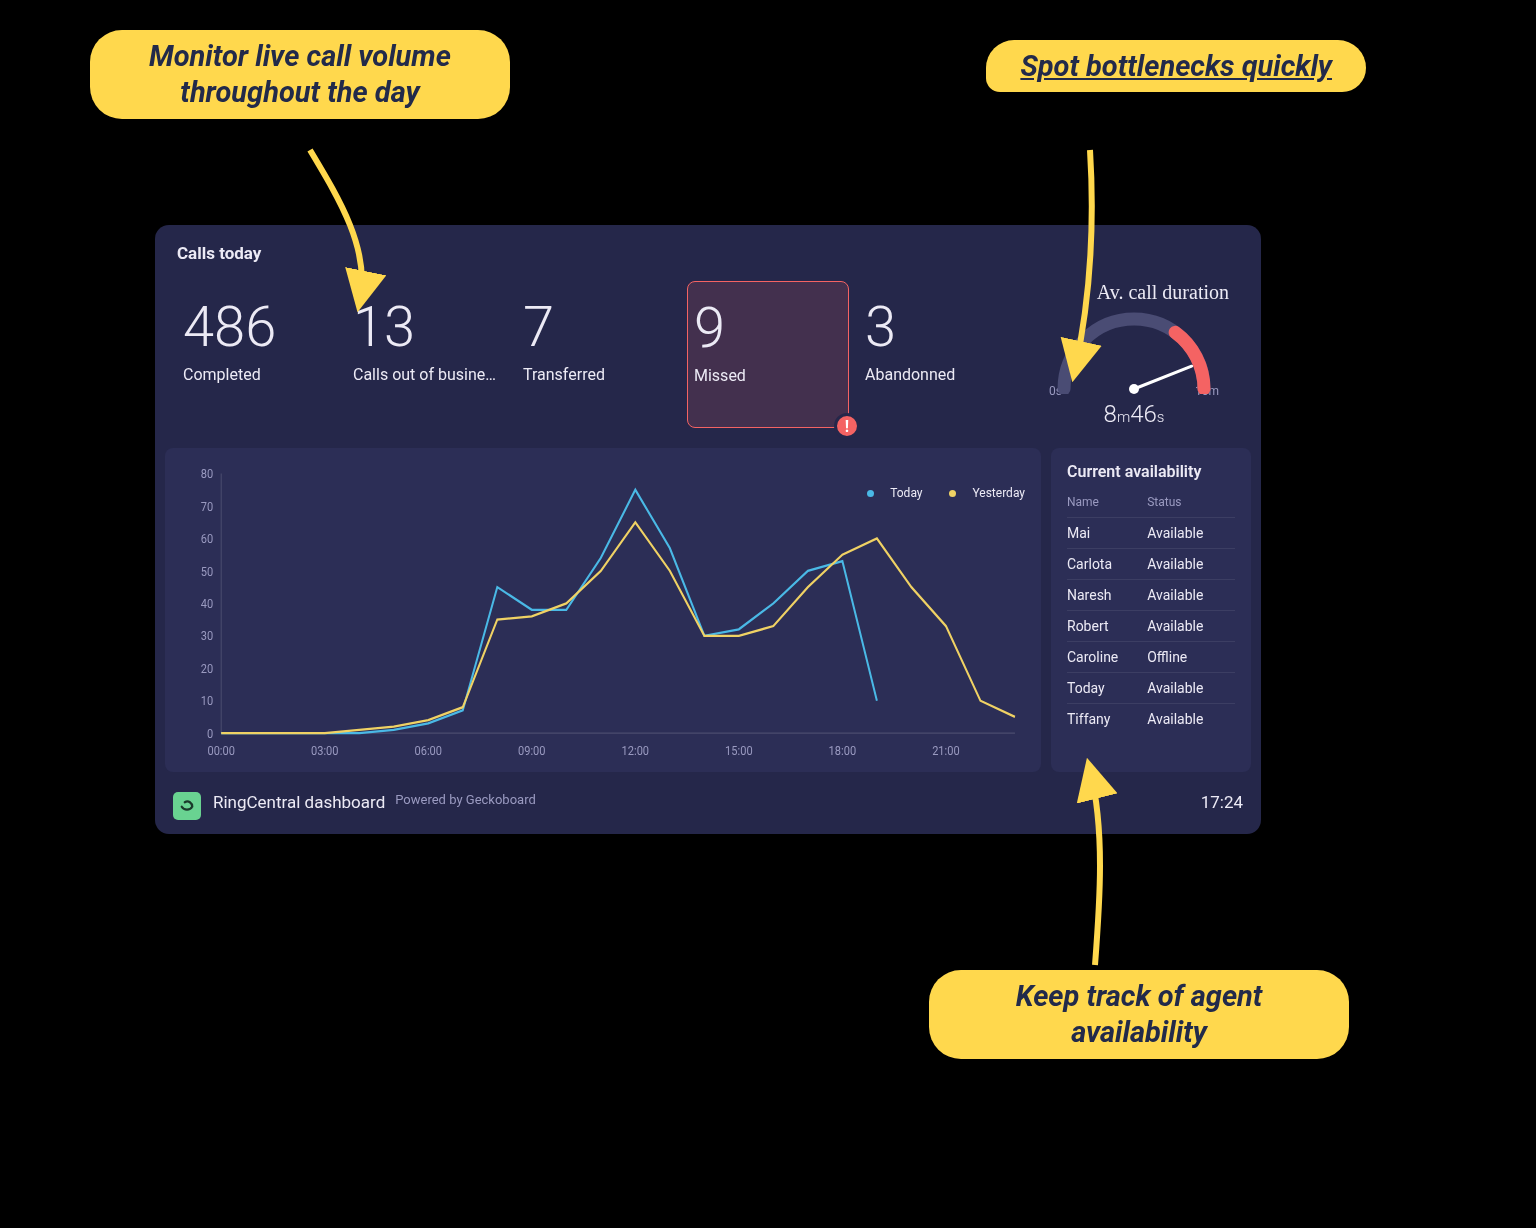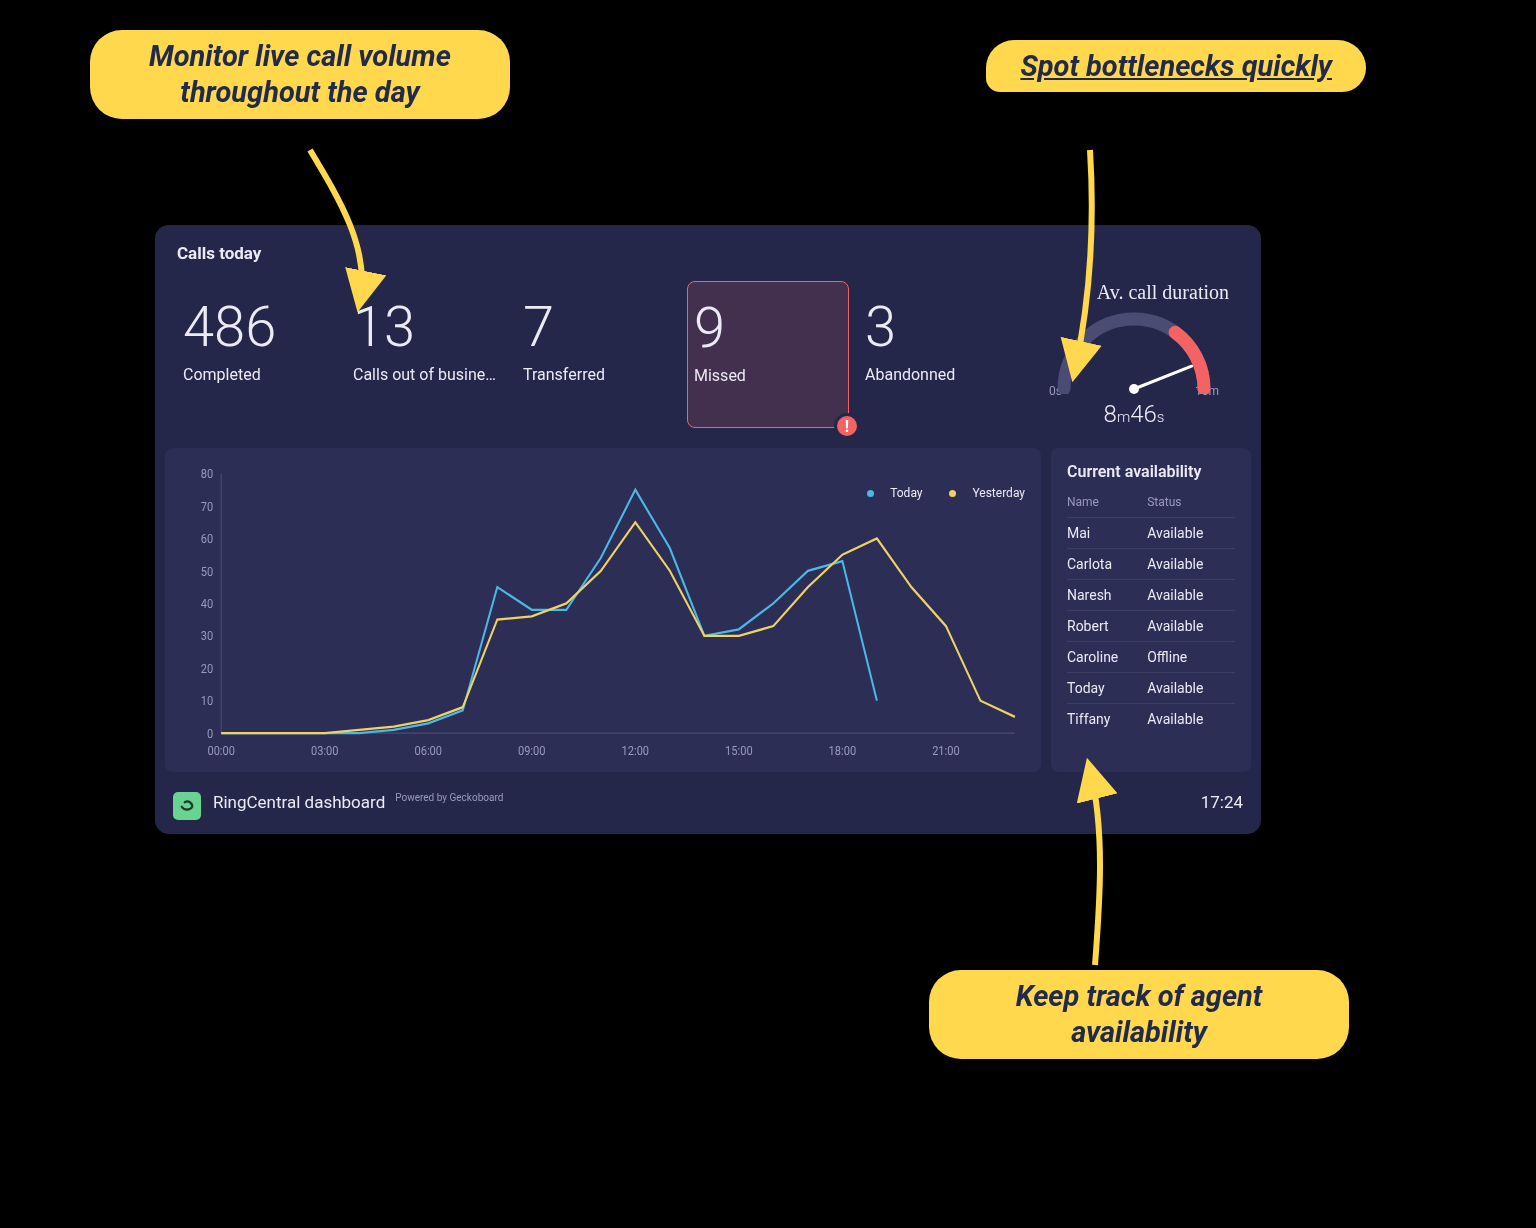--- a/index.html
+++ b/index.html
@@ -98,21 +98,21 @@
   
   .footer{
     display:flex;align-items:flex-start;padding:10px 18px 14px;font-size:17px;
   }
   .footer-logo{
     width:28px;height:28px;border-radius:5px;background:var(--brand-green);
     display:flex;align-items:center;justify-content:center;margin-right:12px;
     color:#1a3a2a;font-weight:700;font-size:18px;
   }
   .footer .title{font-weight:400;}
-  .footer .sub{font-size:10px;color:var(--txt-dim);margin-left:10px;}
+  .footer .sub{font-size:13px;color:var(--txt-dim);margin-left:10px;}
   .footer .clock{margin-left:auto;}
 
   
   .callout{
     position:absolute;background:var(--callout-bg);color:var(--callout-txt);
     font-style:italic;font-weight:700;font-size:29px;line-height:1.25;
     padding:8px 34px;border-radius:32px;
     text-align:center;max-width:420px;
   }
   .callout.cl1{left:90px;top:30px;}

